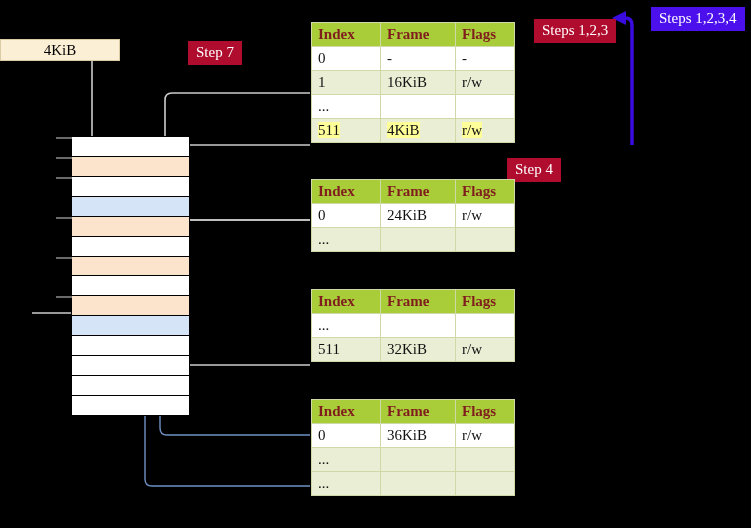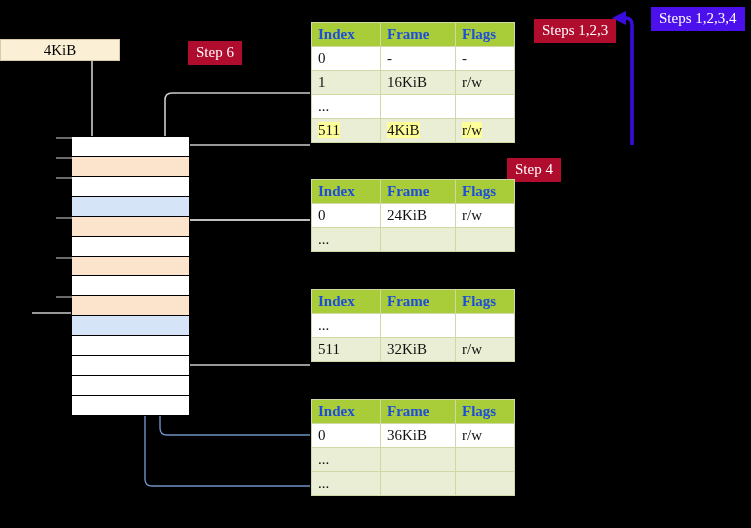--- a/index.html
+++ b/index.html
@@ -24,21 +24,21 @@
   .memcol{position:absolute;left:71px;top:136px;width:119px;height:279px;
           box-sizing:border-box;border:1px solid #000;background:#fff;}
   .memrow{box-sizing:border-box;border-bottom:1px solid #000;width:100%;}
   .memrow:last-child{border-bottom:none;}
   .tick{position:absolute;left:-16px;width:16px;height:0;
         border-top:2px solid #6a6a6a;}
 
   
   table.pt{position:absolute;border-collapse:collapse;
            border:1px solid #cfd9a8;background:#fff;}
-  table.pt th{background:#a9cc39;color:#1d4ed8;font-weight:bold;font-size:15px;
+  table.pt th{background:#a9cc39;color:#7f1d1d;font-weight:bold;font-size:15px;
               text-align:left;padding:3px 6px;border:1px solid #cfd9a8;
               font-family:"Liberation Serif","DejaVu Serif",serif;}
   table.pt td{font-size:15px;color:#111;padding:3px 6px;
               border:1px solid #cfd9a8;background:#fff;
               font-family:"Liberation Serif","DejaVu Serif",serif;
               white-space:nowrap;}
   table.pt tr.alt td{background:#e9eed4;}
   table.pt td.hl span{background:#ffff99;}
   .c-index{width:56px;}
   .c-frame{width:62px;}
@@ -92,21 +92,21 @@
 
     <path d="M632,145 L632,25 Q632,18 625,18 L622,18" stroke="#3a0ce0" stroke-width="3.5" fill="none"></path>
     <polygon points="626,11 626,25 612,18" fill="#3a0ce0"></polygon>
   </svg>
 
   <div class="bar4k">
     <span>4KiB</span>
   </div>
 
   <div class="badge red" style="left:188px;top:41px;">
-    <span>Step 6</span>
+    <span>Step 7</span>
   </div>
 
   <div class="badge red" style="left:534px;top:19px;">
     <span>Steps 1,2,3</span>
   </div>
 
   <div class="badge blue" style="left:651px;top:7px;">
     <span>Steps 1,2,3,4</span>
   </div>
 

